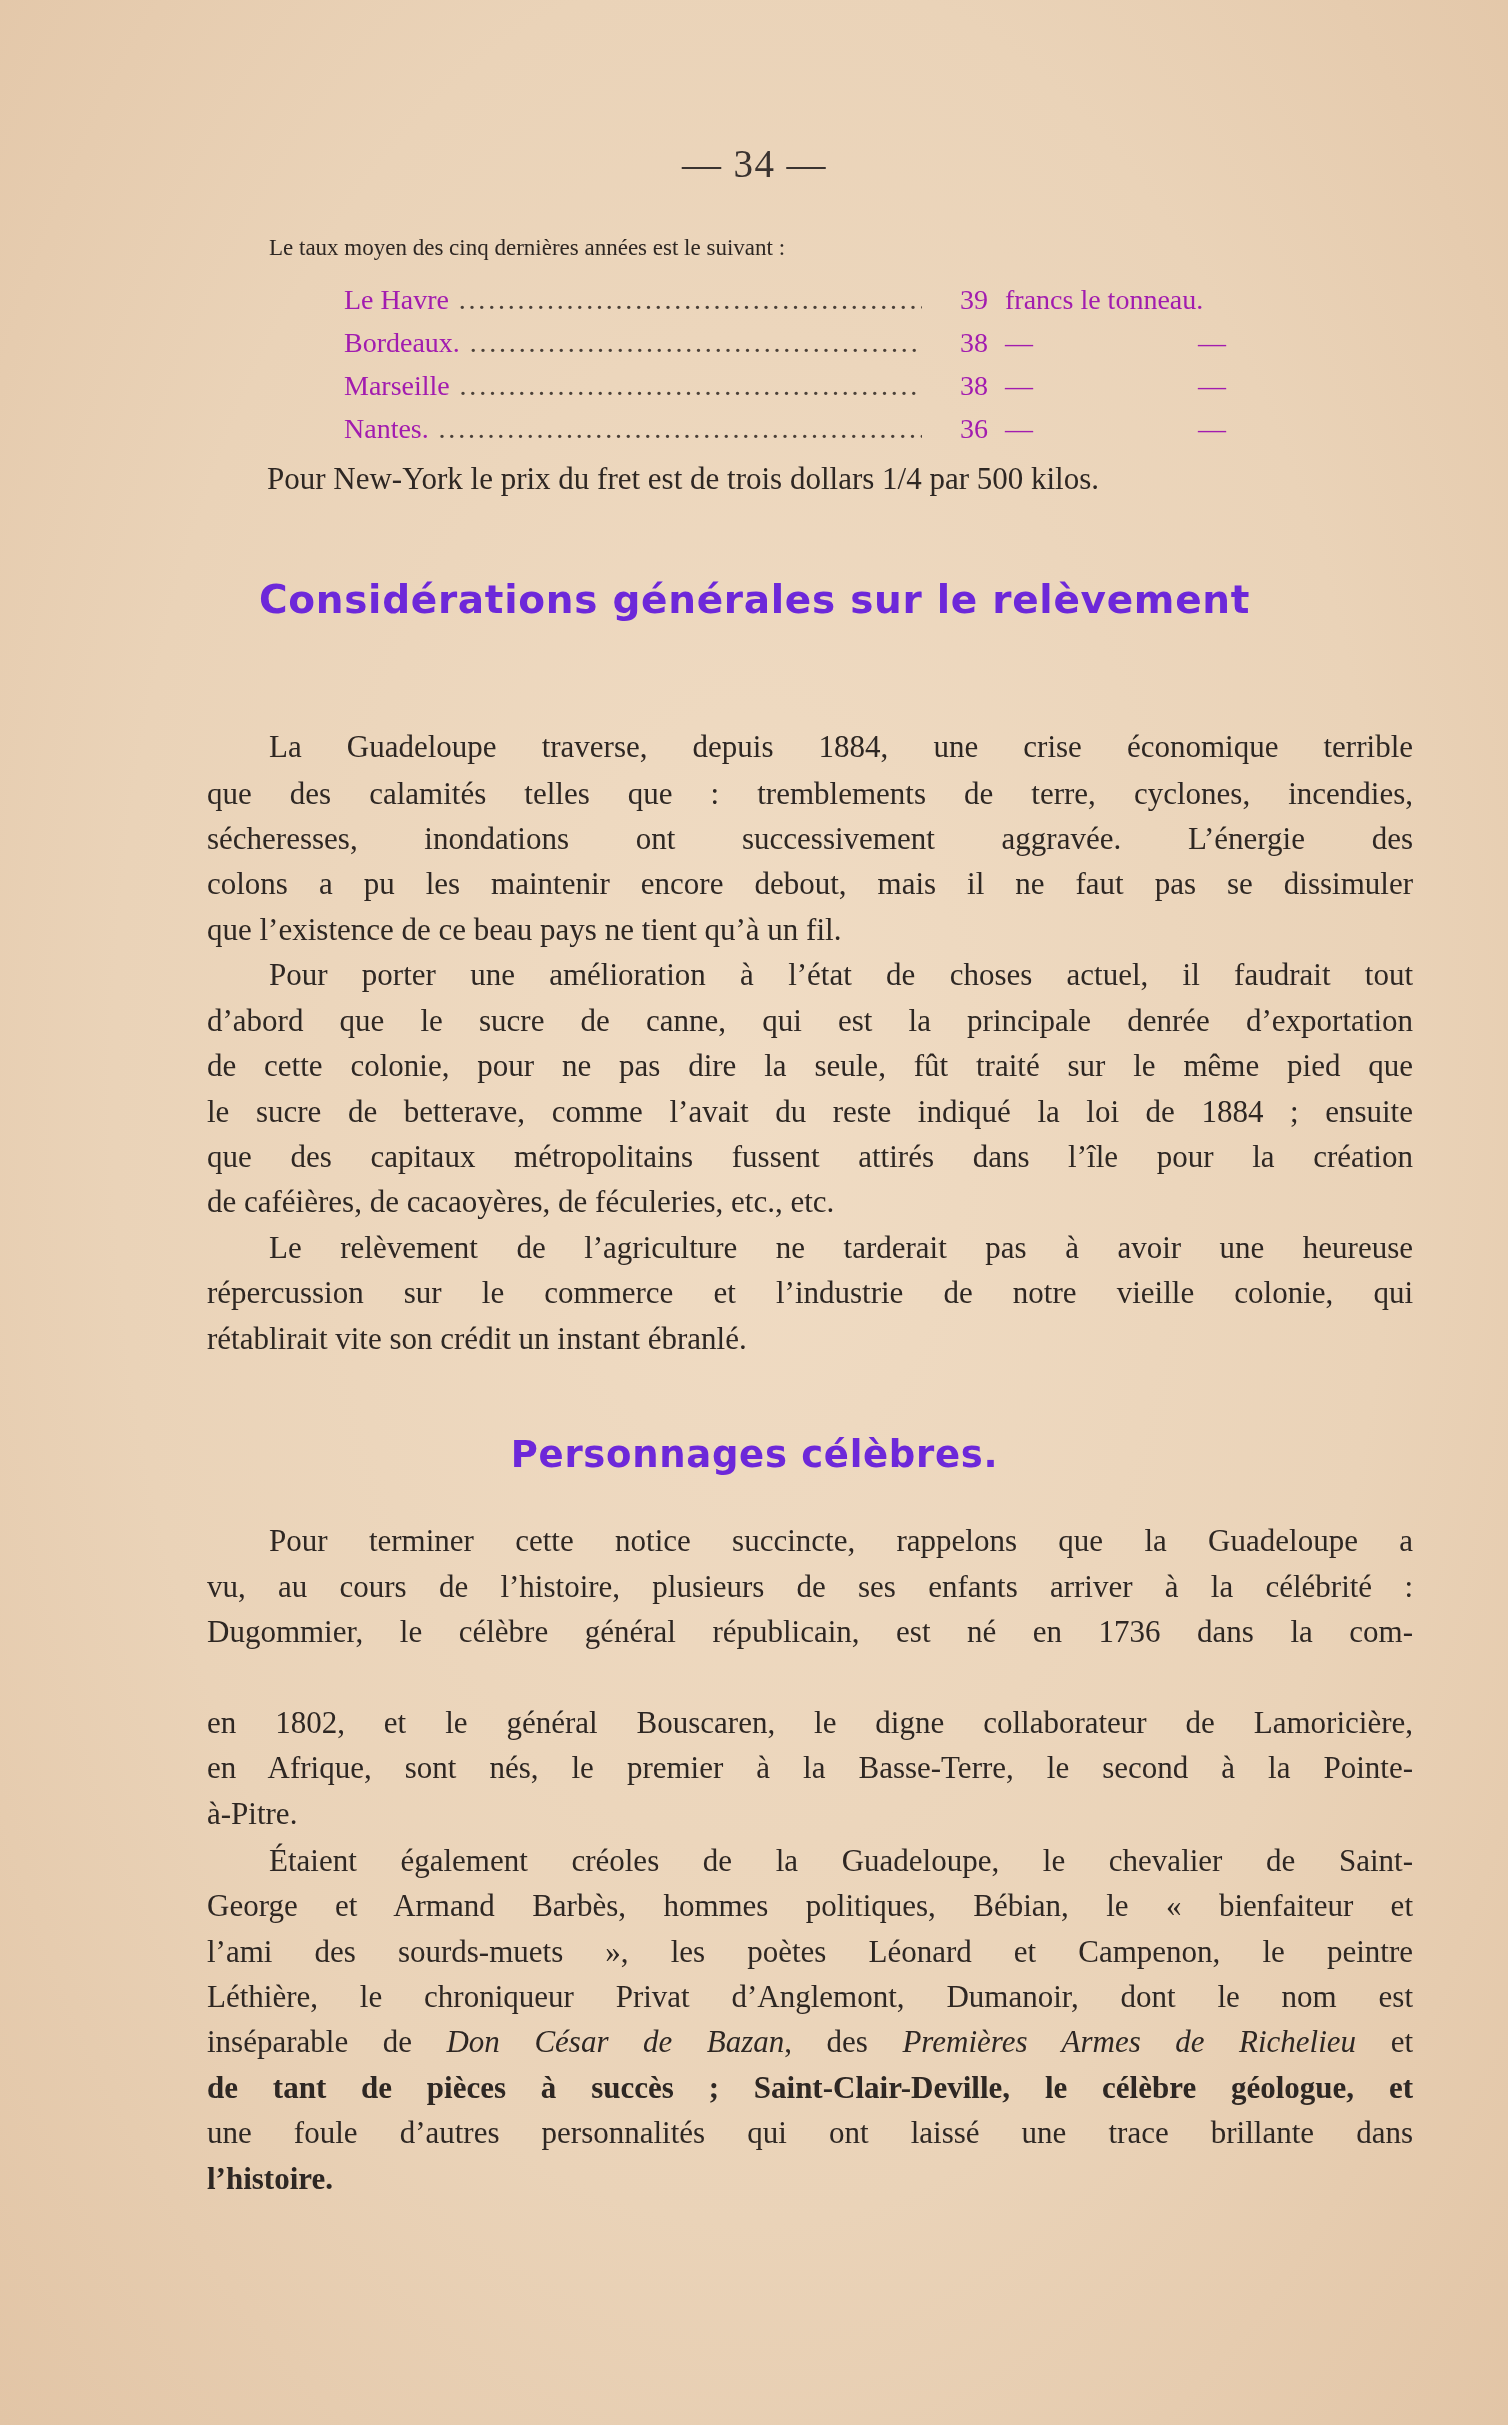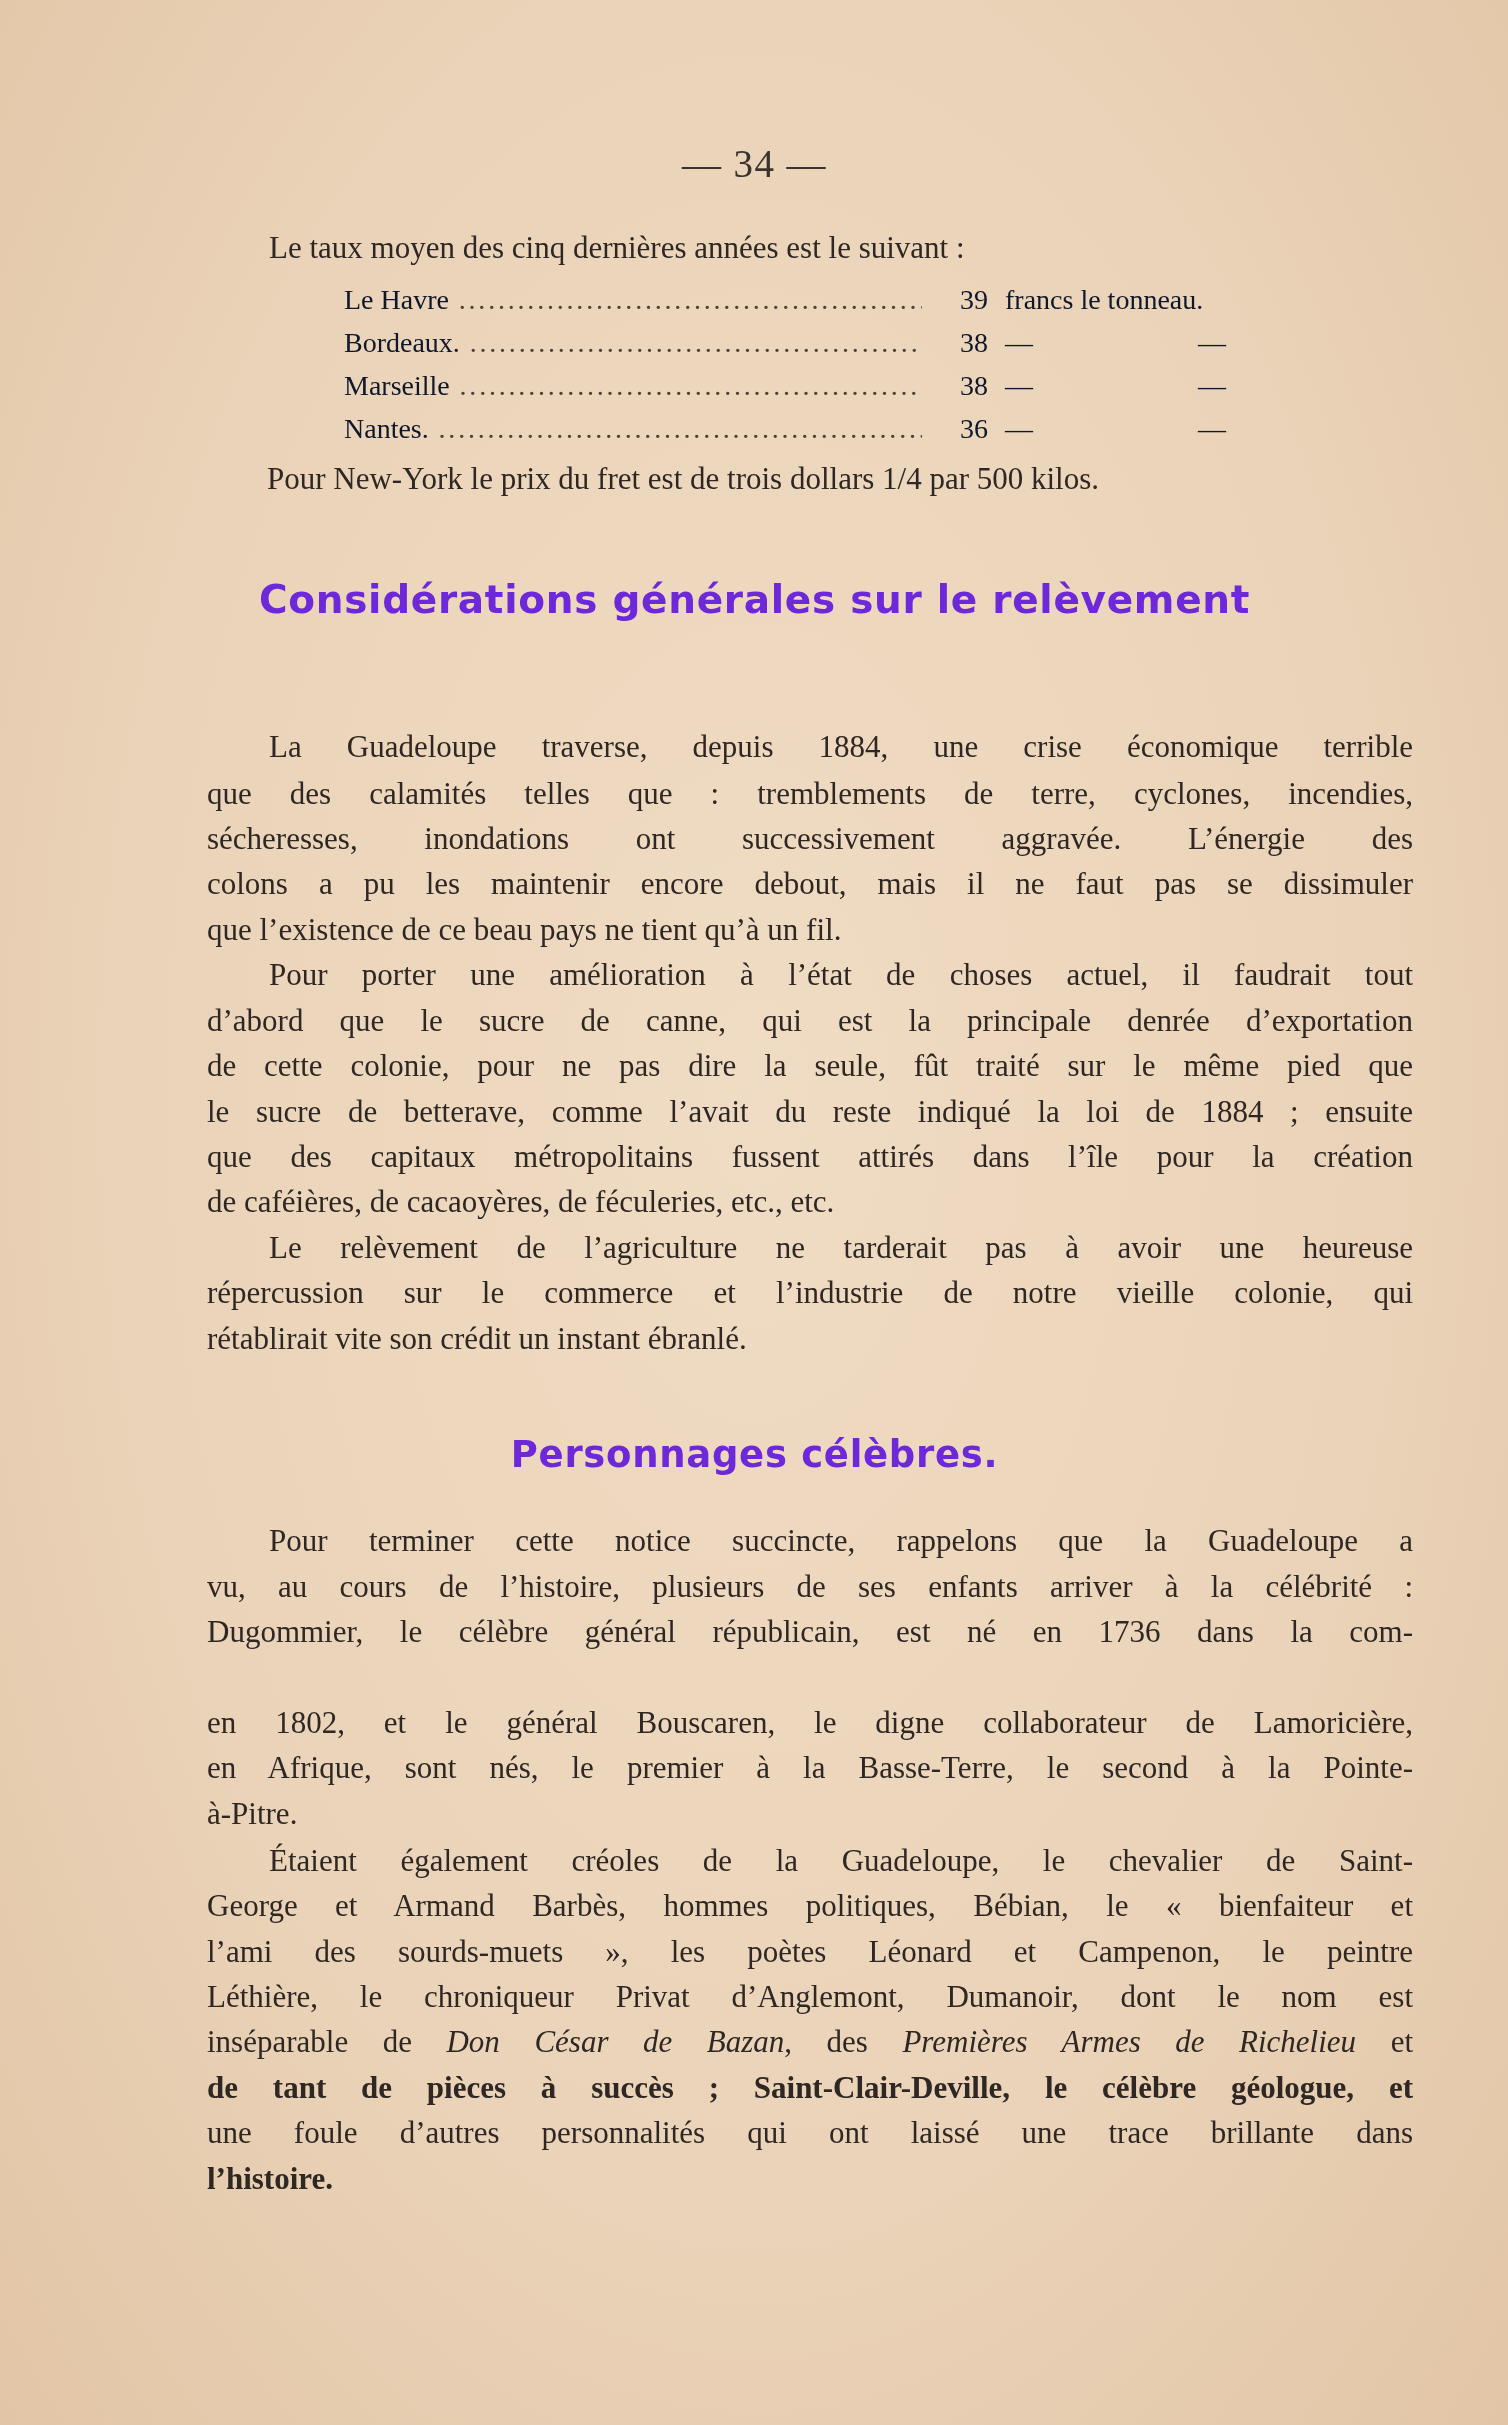--- a/index.html
+++ b/index.html
@@ -18,23 +18,23 @@
     font-size: 39px; letter-spacing: 1.4px; color: #3a3330;
   }
   .line {
     position: absolute; left: 207px; width: 1206px;
     font-size: 31px; line-height: 41px; white-space: nowrap;
     text-align: justify; text-align-last: justify;
     color: #2e2723;
   }
   .line.last { text-align-last: left; }
   .line.indent { padding-left: 62px; width: 1144px; }
-  .intro { position: absolute; left: 269px; top: 227px; font-size: 31px; line-height: 41px; color:#2e2723; }
+  .intro { position: absolute; left: 269px; top: 227px; font-size: 23px; line-height: 41px; color:#2e2723; }
   .table { position: absolute; left: 344px; top: 279px; width: 1033px; }
-  .row { position: relative; height: 43px; font-size: 28px; line-height: 41px; color:#0f172a; }
+  .row { position: relative; height: 43px; font-size: 28px; line-height: 41px; color:#a21caf; }
   .row .port { position: absolute; left: 0; width: 578px; overflow: hidden; white-space: nowrap; }
   .row .port::after {
     content: " ............................................................................................................................";
     letter-spacing: 2.8px; color:#4a4038;
   }
   .row .val { position: absolute; left: 616px; }
   .row .unit { position: absolute; left: 661px; }
   .row .dash1 { position: absolute; left: 661px; }
   .row .dash2 { position: absolute; left: 854px; }
   .heading {

